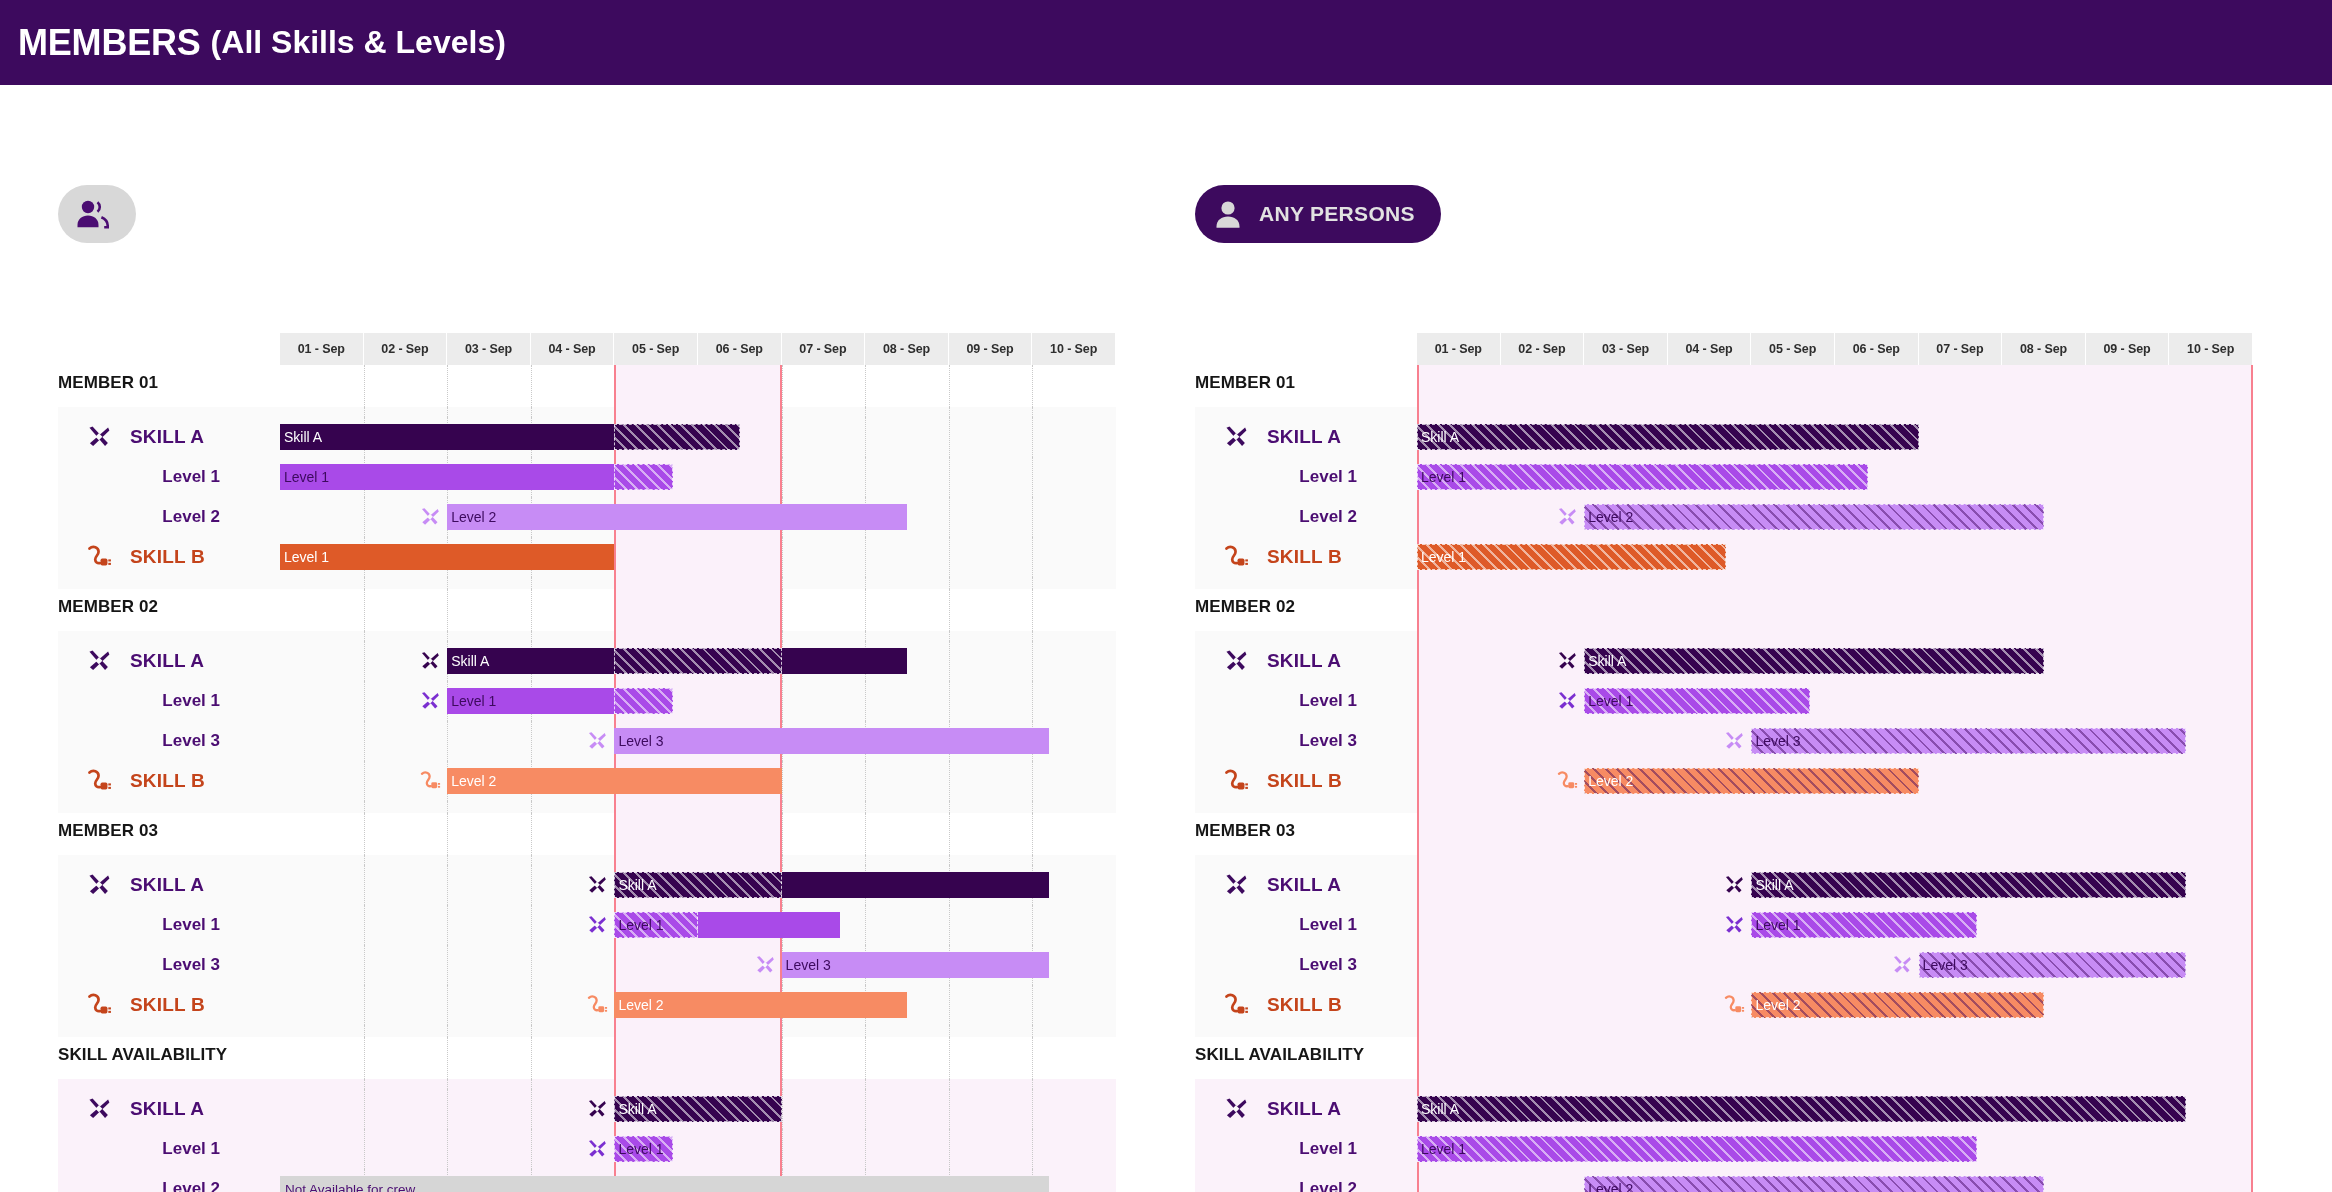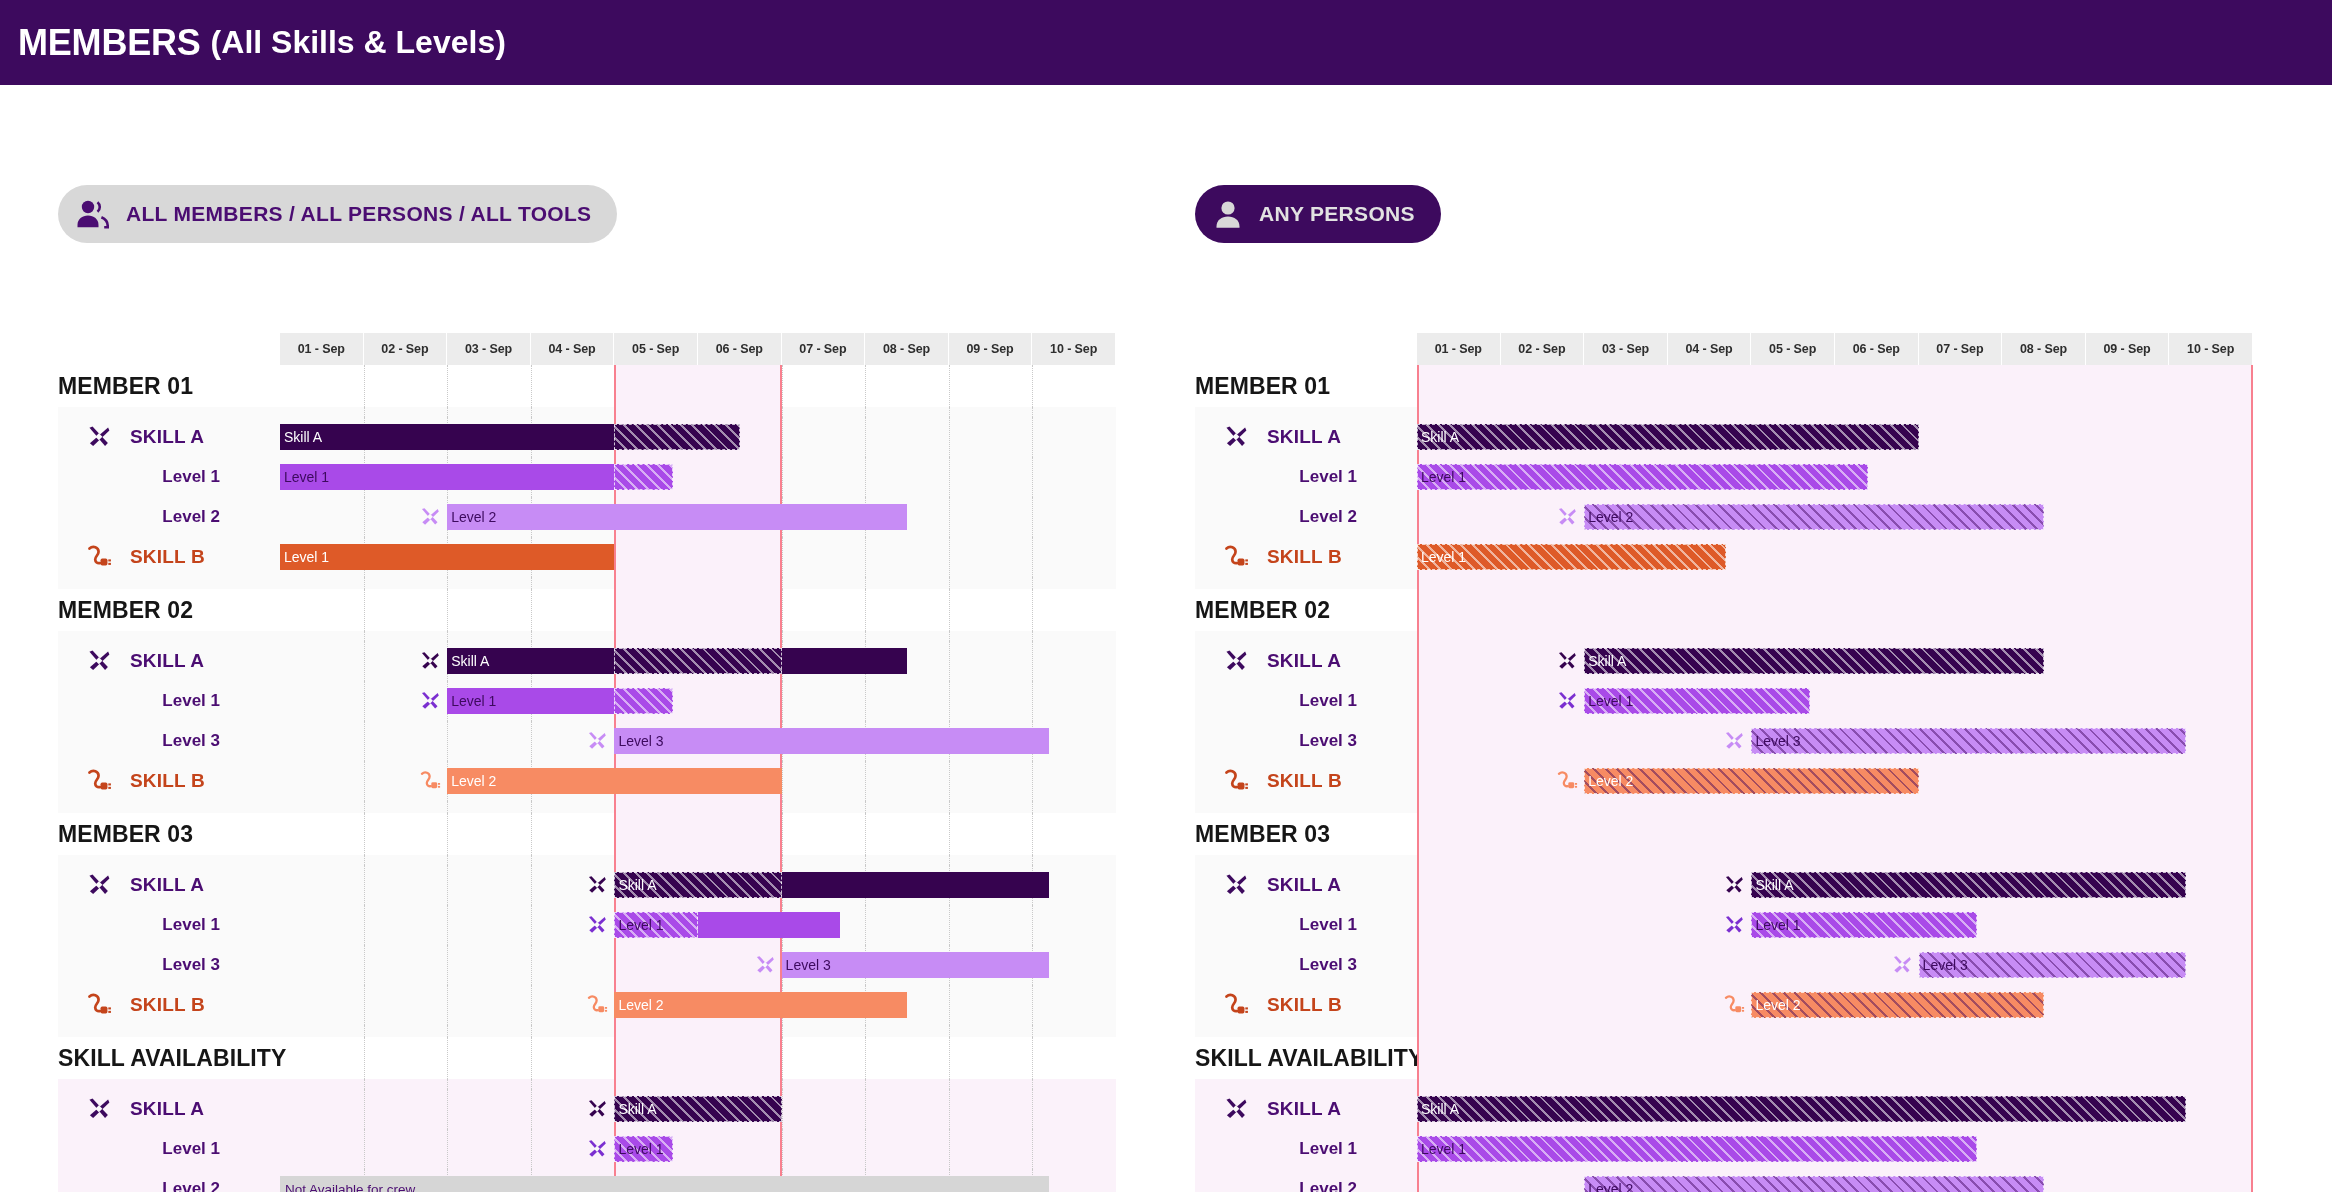--- a/index.html
+++ b/index.html
@@ -132,21 +132,21 @@
   .redline {
     position: absolute; top: 0; bottom: 0;
     width: 2px; background: #f8808f;
   }
 
   
   .sect-head { height: 42px; }
   .sect-head .sect-title {
     position: absolute;
     left: 0; top: 8px;
-    font-size: 23px;
+    font-size: 17px;
     font-weight: bold;
     color: #161616;
     letter-spacing: 0.1px;
   }
 
   
   .skill-name {
     position: absolute;
     left: 72px;
     top: 50%; transform: translateY(-50%);
@@ -261,21 +261,20 @@
   <div class="panel" id="panel-left">
     <div class="pill pill-grey">
       <span>
         <svg width="34" height="30" viewBox="0 0 34 30">
           <circle cx="12" cy="8" r="6.2" fill="#4b0d72"></circle>
           <path d="M1.5 26c0-5.8 4.7-9.4 10.5-9.4S22.5 20.2 22.5 26v2.2H1.5z" fill="#4b0d72"></path>
           <path d="M21.5 3.2a6.2 6.2 0 0 1 0 9.6" fill="none" stroke="#4b0d72" stroke-width="2.6"></path>
           <path d="M25.4 18.2c3.9 1.7 6.3 4.6 6.3 8.3v1.7h-3.5" fill="none" stroke="#4b0d72" stroke-width="2.6"></path>
         </svg>
       </span>
-      <span class="pill-label">ALL MEMBERS / ALL PERSONS / ALL TOOLS</span>
     </div>
     <div class="gantt" id="gantt-left">
         <div class="grow hdr-row"><div class="lbl-col"></div><div class="track"><div class="hdr-cells">
               <div class="hdr-cell" style="left:0px;width:83.6px;">01 - Sep</div>
               <div class="hdr-cell" style="left:83.6px;width:83.6px;">02 - Sep</div>
               <div class="hdr-cell" style="left:167.2px;width:83.6px;">03 - Sep</div>
               <div class="hdr-cell" style="left:250.79999999999998px;width:83.6px;">04 - Sep</div>
               <div class="hdr-cell" style="left:334.4px;width:83.6px;">05 - Sep</div>
               <div class="hdr-cell" style="left:418px;width:83.6px;">06 - Sep</div>
               <div class="hdr-cell" style="left:501.59999999999997px;width:83.6px;">07 - Sep</div>

